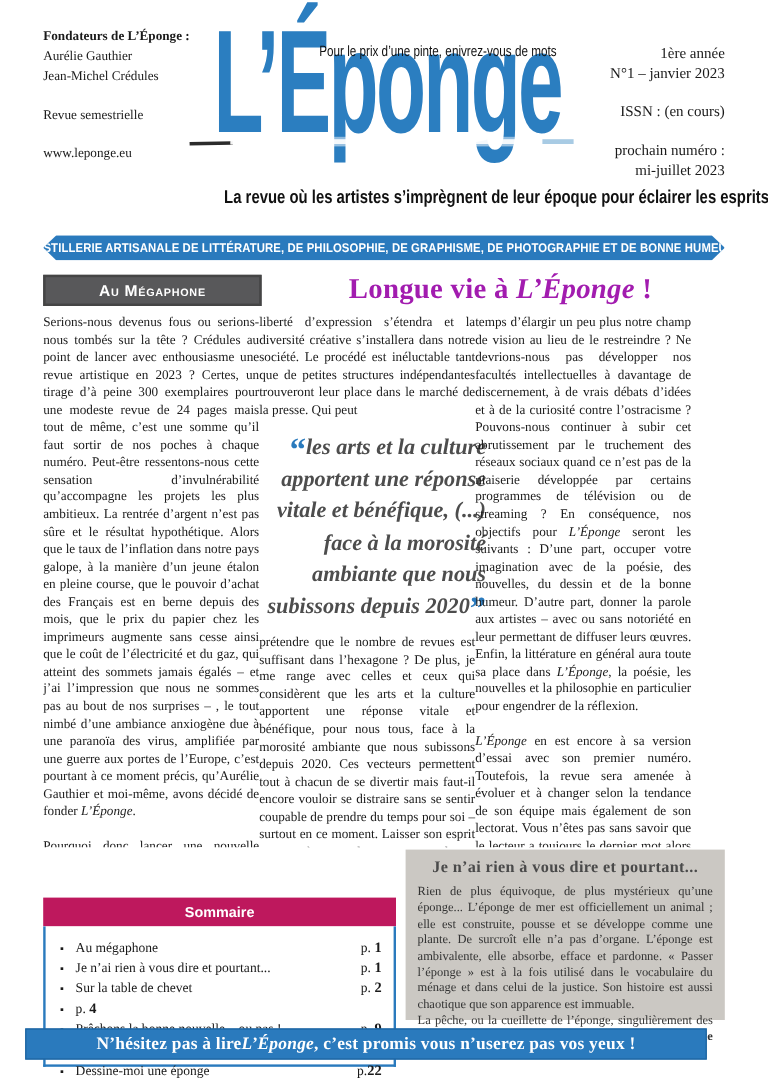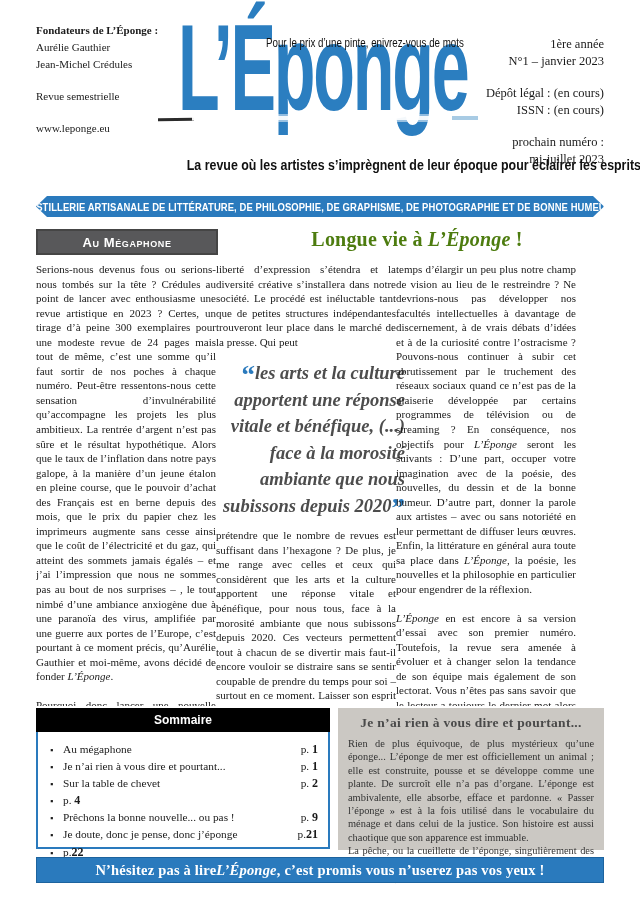--- a/index.html
+++ b/index.html
@@ -35,51 +35,51 @@
           font-family:"Liberation Sans", sans-serif;font-weight:bold;font-size:10.5px;color:#fff;white-space:nowrap;}
   .banner .cond3{display:inline-block;transform:scaleX(0.9);transform-origin:center;letter-spacing:.1px;}
 
   
   .section-badge{position:absolute;left:36px;top:229px;width:178px;height:22px;
                  background:#58585a;border:2px solid #454545;
                  display:flex;align-items:center;justify-content:center;
                  font-family:"Liberation Sans", sans-serif;font-weight:bold;font-size:13px;color:#fff;
                  font-variant:small-caps;letter-spacing:.6px;}
   .article-title{position:absolute;left:230px;top:228px;width:374px;margin:0;text-align:center;
-                 font-size:20px;font-weight:bold;color:#4d7c0f;letter-spacing:.2px;}
+                 font-size:24px;font-weight:bold;color:#a21caf;letter-spacing:.2px;}
 
   
   .columns{position:absolute;left:36px;top:262px;width:568px;height:444px;display:flex;overflow:hidden;}
   .col{width:180px;flex:0 0 180px;font-size:11px;line-height:14.55px;text-align:justify;}
   .col p{margin:0;}
   .col p.pt{margin-top:14px;}
 
   .pull-quote{margin:11px -9px 9px -9px;text-align:right;
               font-size:18.5px;line-height:26.5px;font-weight:bold;font-style:italic;color:#4d4d4d;}
   .qmark{color:#2a7abd;font-size:27px;line-height:0;vertical-align:-5px;font-style:normal;}
 
   
   .toc{position:absolute;left:36px;top:708px;width:294px;height:143px;box-sizing:border-box;}
-  .toc-header{height:24px;background:#000000;color:#fff;display:flex;align-items:center;justify-content:center;
-              font-family:"Liberation Sans", sans-serif;font-weight:bold;font-size:12px;}
+  .toc-header{height:24px;background:#be185d;color:#fff;display:flex;align-items:center;justify-content:center;
+              font-family:"Liberation Sans", sans-serif;font-weight:bold;font-size:12px;margin-top:40px;}
   .toc-body{border:2px solid #2a7abd;border-top:none;height:117px;box-sizing:border-box;padding:9px 10px 0 12px;background:#fff;}
   .toc-row{display:flex;align-items:baseline;font-size:11.3px;line-height:16.1px;}
   .toc-bullet{width:13px;font-size:9px;}
   .toc-label{flex:1;}
   .toc-page{white-space:nowrap;}
   .toc-page b{font-size:12px;}
 
   
   .teaser{position:absolute;left:338px;top:708px;width:266px;height:142px;box-sizing:border-box;
           background:#cbc8c3;padding:7px 10px 0 10px;}
   .teaser-title{text-align:center;font-weight:bold;font-size:13.5px;color:#4a4a4a;margin-bottom:6px;letter-spacing:.3px;}
   .teaser p{margin:0;font-size:10.4px;line-height:13.4px;text-align:justify;color:#333;}
 
   
-  .footer-bar{position:absolute;left:36px;top:857px;width:568px;height:26px;box-sizing:border-box;
+  .footer-bar{position:absolute;left:21px;top:857px;width:568px;height:26px;box-sizing:border-box;
               background:#2a7abd;border:1px solid #1d639e;
               display:flex;align-items:center;justify-content:center;
               color:#fff;font-weight:bold;font-size:14.5px;letter-spacing:.2px;}
 </style>
 </head>
 <body>
 
 <div class="page">
 
   <div class="block-left">
@@ -97,21 +97,20 @@
     <div class="brush-dark"></div>
     <div class="brush-white"></div>
     <div class="brush-blue"></div>
     <div class="logo-tagline"><span class="cond">Pour le prix d’une pinte, enivrez-vous de mots</span></div>
   </div>
 
   <div class="block-right">
     <div>1ère année</div>
     <div>N°1 – janvier 2023</div>
     <div class="gap"></div>
-    <div>Dépôt légal : (en cours)</div>
     <div>ISSN : (en cours)</div>
     <div class="gap"></div>
     <div>prochain numéro :</div>
     <div>mi-juillet 2023</div>
   </div>
 
   <div class="subtitle"><span class="cond2">La revue où les artistes s’imprègnent de leur époque pour éclairer les esprits</span></div>
 
   <div class="banner">
       <span class="cond3">DISTILLERIE ARTISANALE DE LITTÉRATURE, DE PHILOSOPHIE, DE GRAPHISME, DE PHOTOGRAPHIE ET DE BONNE HUMEUR</span>
@@ -165,20 +164,21 @@
           <span class="toc-label">Prêchons la bonne nouvelle... ou pas !</span>
           <span class="toc-page"><span>p. </span><b>9</b></span>
         </div>
       <div class="toc-row">
           <span class="toc-bullet">▪</span>
           <span class="toc-label">Je doute, donc je pense, donc j’éponge</span>
           <span class="toc-page"><span>p.</span><b>21</b></span>
         </div>
       <div class="toc-row">
           <span class="toc-bullet">▪</span>
+          <span class="toc-label">Dessine-moi une éponge</span>
           <span class="toc-page"><span>p.</span><b>22</b></span>
         </div>
     </div>
   </div>
 
   <div class="teaser">
     <div class="teaser-title">Je n’ai rien à vous dire et pourtant...</div>
     <p>Rien de plus équivoque, de plus mystérieux qu’une éponge... L’éponge de mer est officiellement un animal ; elle est construite, pousse et se développe comme une plante. De surcroît elle n’a pas d’organe. L’éponge est ambivalente, elle absorbe, efface et pardonne. « Passer l’éponge » est à la fois utilisé dans le vocabulaire du ménage et dans celui de la justice. Son histoire est aussi chaotique que son apparence est immuable.</p>
     <p><span>La pêche, ou la cueillette de l’éponge, singulièrement des plus fines, dans la région de Constantinople était, </span><span style="font-weight: bold;">(la suite en page 22)</span></p>
   </div>

